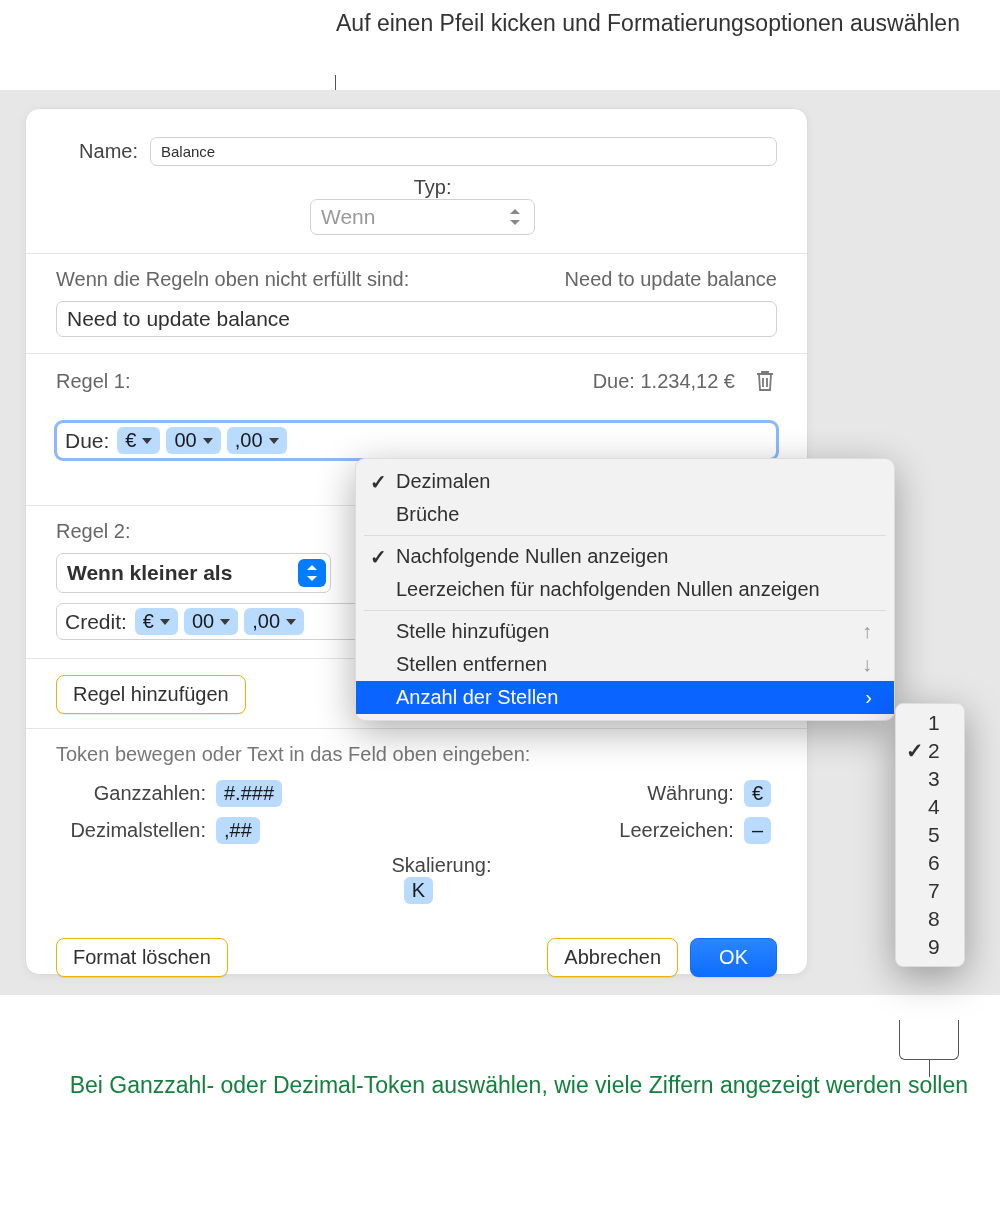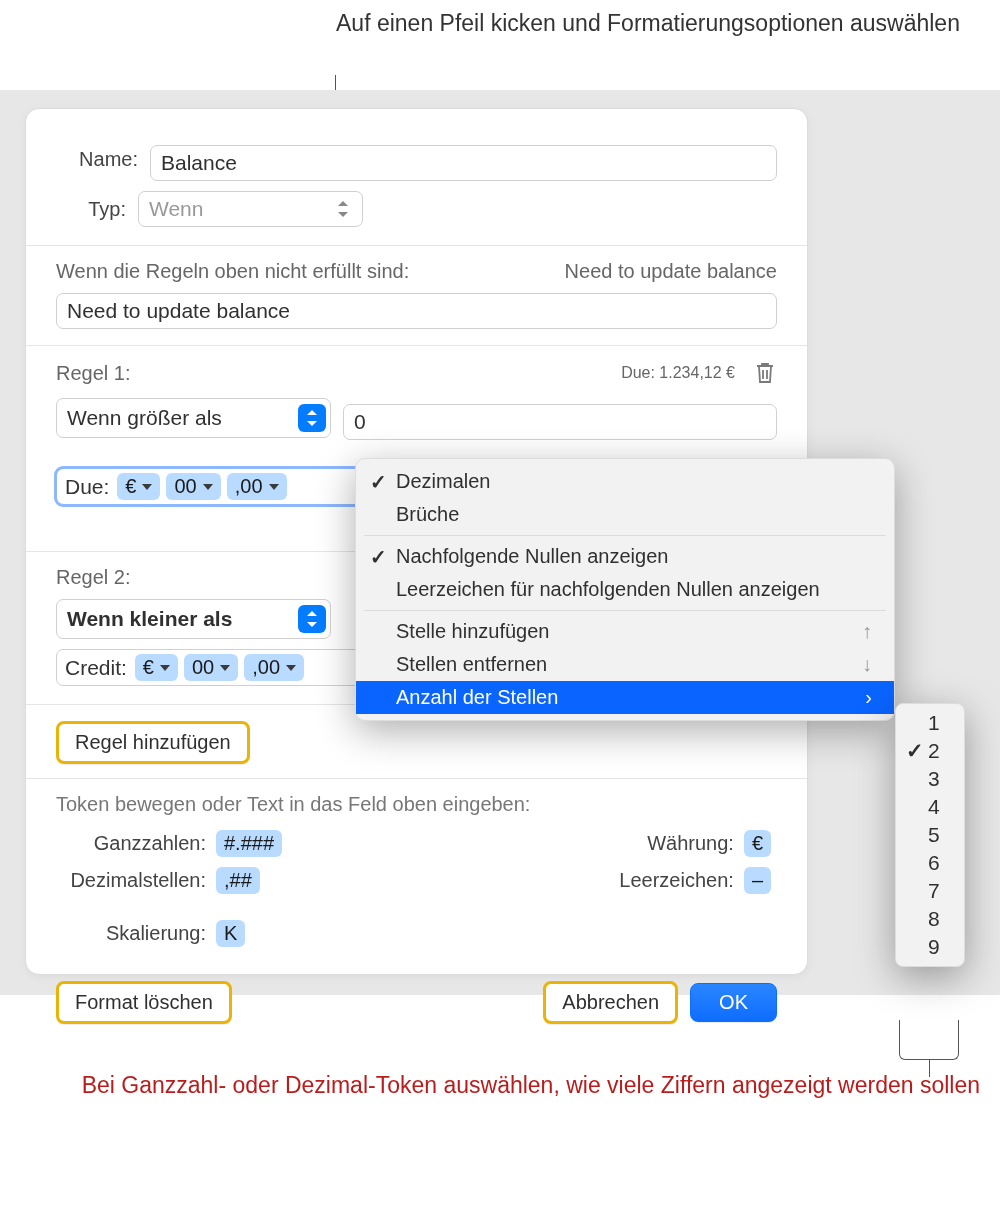--- a/index.html
+++ b/index.html
@@ -46,23 +46,22 @@
     border: 1px solid #dcdcdc;
     border-radius: 14px;
     box-shadow: 0 2px 10px rgba(0,0,0,0.05);
   }
   .row { display: flex; align-items: center; }
   .lbl { font-size: 20px; color: #444; text-align: right; }
   .txtf {
     border: 1px solid #d0d0d0;
     border-radius: 7px;
     padding: 5px 10px;
-    font-size: 21px;
-    background: #fff;
-    margin-top: 8px;
+    font-size: 15px;
+    background: #fff;
   }
   .popup {
     display: inline-flex;
     align-items: center;
     justify-content: space-between;
     border: 1px solid #d0d0d0;
     border-radius: 7px;
     padding: 5px 10px;
     font-size: 21px;
     background: #fff;
@@ -133,21 +132,21 @@
   }
   .prefix {
     font-size: 21px;
     color: #333;
     margin-right: 8px;
   }
   .btn {
     display: inline-flex;
     align-items: center;
     justify-content: center;
-    border: 3px solid #eab308;
+    border: 1px solid #eab308;
     border-radius: 8px;
     padding: 7px 16px;
     font-size: 20px;
     background: #fff;
     box-shadow: 0 1px 1px rgba(0,0,0,0.08);
   }
   .btn.primary {
     background: linear-gradient(#2a86ff,#0e6dff);
     border: 1px solid #0e6dff;
     color: #fff;
@@ -195,26 +194,26 @@
     padding: 5px 0;
   }
   .submenu div {
     font-size: 21px;
     padding: 2px 10px 2px 32px;
     position: relative;
   }
   .submenu .chk { position: absolute; left: 10px; font-weight: 700; }
   .callout-bottom {
     position: absolute;
-    right: 20px;
+    right: 32px;
     top: 1070px;
     font-size: 23px;
     line-height: 1.35;
     text-align: center;
-    color: #b91c1c;
+    color: #15803d;
   }
   .bracket {
     position: absolute;
     left: 899px;
     top: 1020px;
     width: 60px;
     height: 40px;
     border-bottom: 1px solid #555;
     border-left: 1px solid #555;
     border-right: 1px solid #555;
@@ -236,21 +235,21 @@
 
 <div class="grey-bg"></div>
 
 <div class="panel">
 
   <div class="row" style="padding:28px 30px 10px 42px;">
     <div class="lbl" style="width:70px;">Name:</div>
     <div class="txtf" style="flex:1; margin-left:12px;">Balance</div>
   </div>
 
-  <div class="row" style="padding:0 30px 18px 30px;">
+  <div class="row" style="padding:0 30px 18px 30px;flex-direction:column;">
     <div class="lbl" style="width:70px;">Typ:</div>
     <div class="popup" style="width:225px; margin-left:12px; color:#999;">
       <span>Wenn</span>
       <span class="sel-chev"></span>
     </div>
   </div>
 
   <hr class="hr">
 
   <div style="padding:14px 30px 16px 30px;">
@@ -260,32 +259,25 @@
     </div>
     <div class="txtf" style="margin-top:10px; font-size:21px;">Need to update balance</div>
   </div>
 
   <hr class="hr">
 
   <div style="padding:14px 30px 18px 30px;">
     <div class="row" style="justify-content:space-between; align-items:center;">
       <div class="lbl" style="text-align:center; color:#666;">Regel 1:</div>
       <div class="row">
-        <div style="font-size:16px; color:#666; margin-right:18px;">Due: 1.234,12 €</div>
+        <div style="font-size:20px; color:#666; margin-right:18px;">Due: 1.234,12 €</div>
         <svg class="trash" viewBox="0 0 24 26">
             <path fill="none" stroke="currentColor" stroke-width="1.8" d="M4 6h16M9 6V4h6v2M6 6l1 16h10l1-16M10 10v9M14 10v9"></path>
           </svg>
       </div>
-    </div>
-    <div class="row" style="margin-top:10px; gap:12px;">
-      <div class="popup" style="flex:0 0 275px; padding-right:4px;">
-        <span>Wenn größer als</span>
-        <span class="sel-chev-blue"></span>
-      </div>
-      <div class="txtf" style="flex:1;">0</div>
     </div>
     <div class="tokenfield focus" style="margin-top:28px;">
       <span class="prefix">Due:</span>
       <span class="token">
           <span>€</span>
           <span class="caret"></span>
         </span>
       <span class="token">
           <span>00</span>
           <span class="caret"></span>
@@ -340,21 +332,21 @@
       <span class="token" style="margin-left:10px;">#.###</span>
       <div class="tok-lbl" style="width:260px; margin-left:auto;">Währung:</div>
       <span class="token" style="margin-left:10px;">€</span>
     </div>
     <div class="row" style="margin-top:10px;">
       <div class="tok-lbl" style="width:150px;">Dezimalstellen:</div>
       <span class="token" style="margin-left:10px;">,##</span>
       <div class="tok-lbl" style="width:260px; margin-left:auto;">Leerzeichen:</div>
       <span class="token" style="margin-left:10px;">–</span>
     </div>
-    <div class="row" style="margin-top:26px;">
+    <div class="row" style="margin-top:10px;flex-direction:column;">
       <div class="tok-lbl" style="width:150px;">Skalierung:</div>
       <span class="token" style="margin-left:10px;">K</span>
     </div>
   </div>
 
   <div class="row" style="padding:24px 30px 0 30px; justify-content:flex-start;">
     <div class="btn">Format löschen</div>
     <div style="margin-left:auto;"></div>
     <div class="btn" style="margin-right:12px;">Abbrechen</div>
     <div class="btn primary">OK</div>

